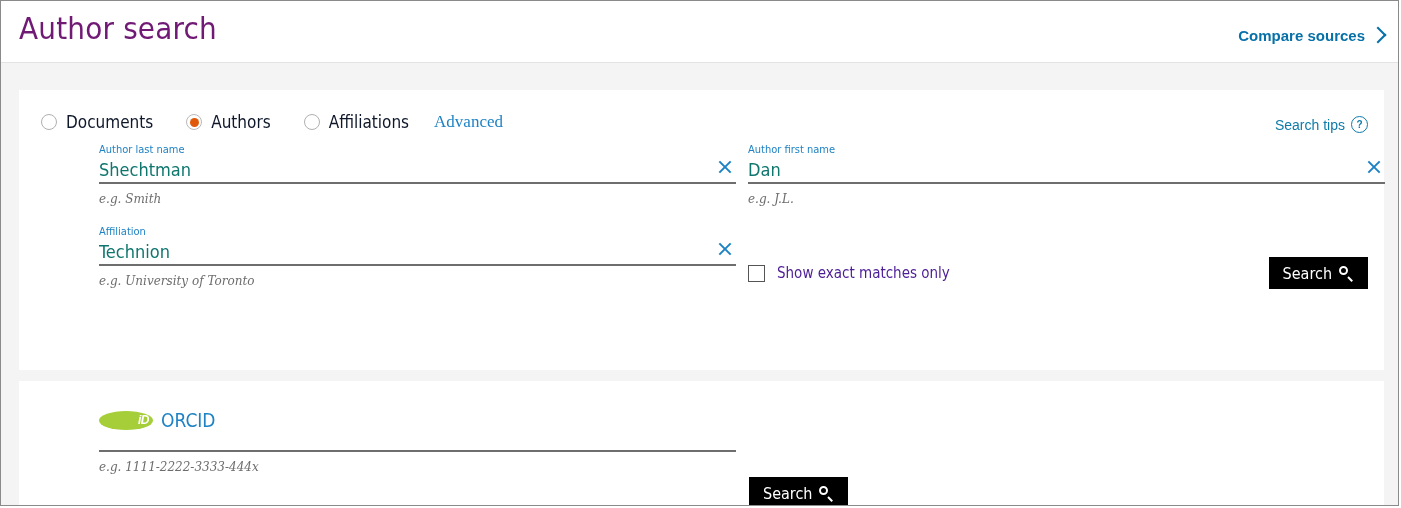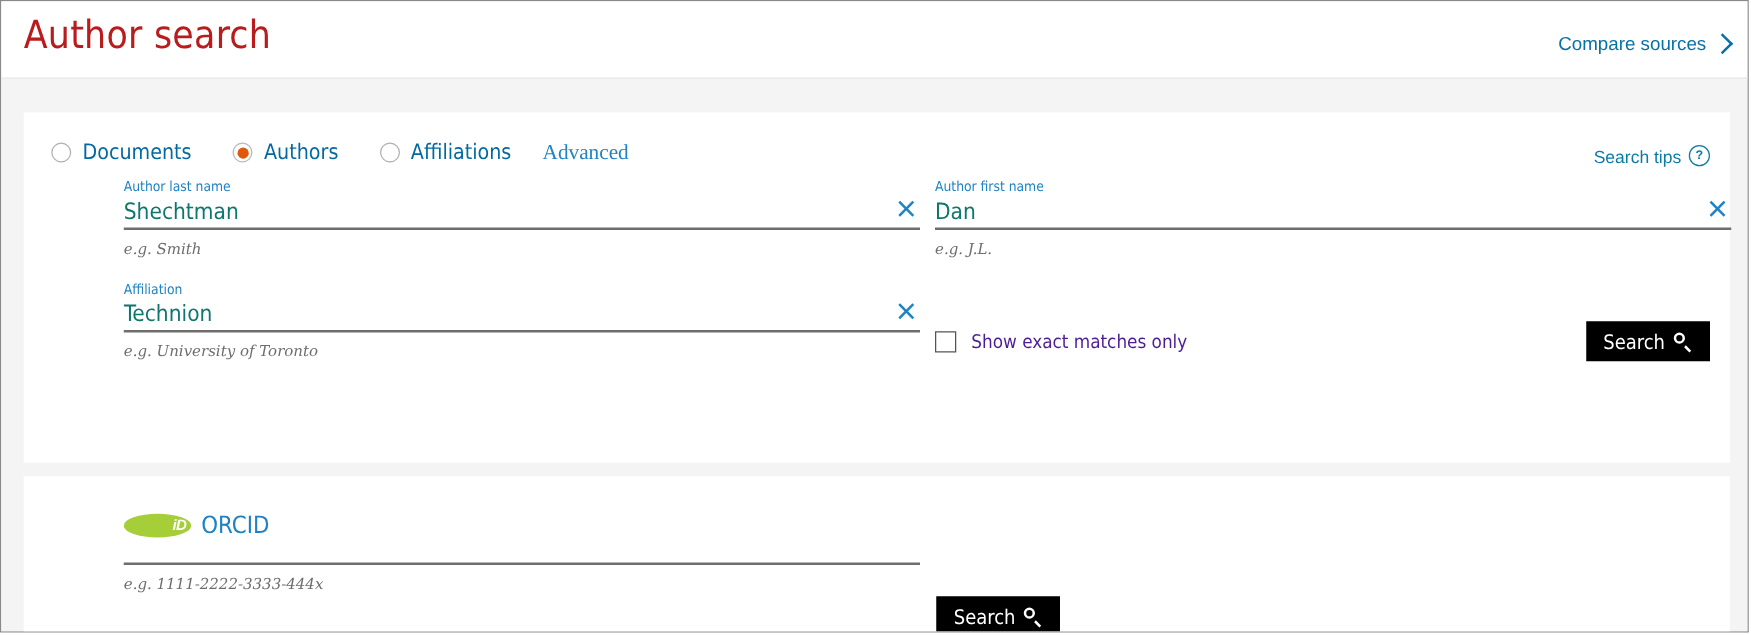--- a/index.html
+++ b/index.html
@@ -30,35 +30,36 @@
     background: #ffffff;
     border-bottom: 1px solid #e3e3e3;
     box-sizing: border-box;
   }
   .page-title {
     position: absolute;
     left: 18px;
     top: 9px;
     font-size: 31px;
     font-weight: 400;
-    color: #b91c1c;
+    color: #701a75;
     letter-spacing: 0.2px;
     font-family: "DejaVu Sans Condensed", "Liberation Sans", sans-serif;
   }
   .compare-sources {
     position: absolute;
     right: 14px;
     top: 26px;
     display: flex;
     align-items: center;
     gap: 7px;
     color: #0670a8;
     font-size: 15px;
     cursor: pointer;
     text-decoration: none;
+    font-weight: bold;
   }
   .chev {
     display: inline-block;
     width: 10px;
     height: 10px;
     border-right: 2.2px solid #0670a8;
     border-bottom: 2.2px solid #0670a8;
     transform: rotate(-45deg);
     position: relative;
     top: -1px;
@@ -112,21 +113,21 @@
     content: "";
     position: absolute;
     left: 50%; top: 50%;
     width: 9px; height: 9px;
     margin: -4.5px 0 0 -4.5px;
     border-radius: 50%;
     background: #e0590a;
   }
   .radio-label {
     font-size: 17px;
-    color: #0369a1;
+    color: #0f172a;
     font-family: "DejaVu Sans Condensed", "Liberation Sans", sans-serif;
   }
   .advanced-link {
     font-size: 17px;
     color: #1e82c4;
     cursor: pointer;
     font-family: Liberation Serif, serif;
     margin-left: -8px;
   }
   .search-tips {

